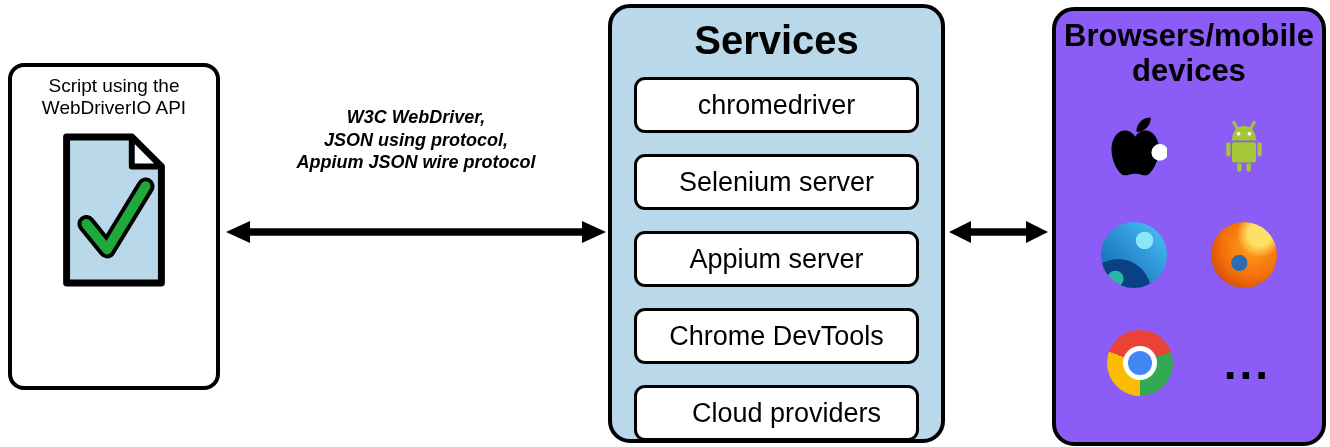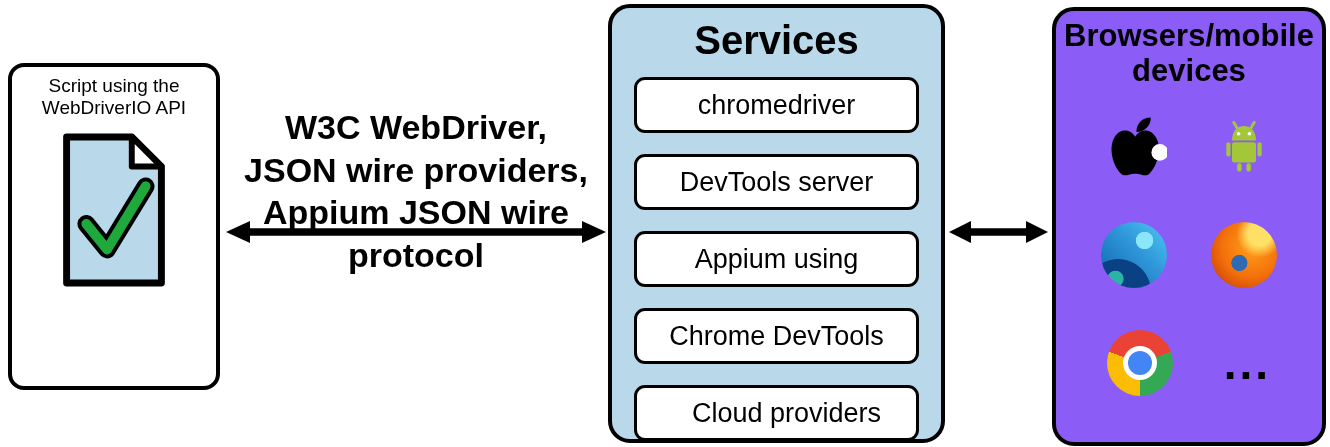--- a/index.html
+++ b/index.html
@@ -29,21 +29,21 @@
 
   
   .arrow { position:absolute; }
   .arrow-1 { left:224px; top:218px; }
   .arrow-2 { left:947px; top:218px; }
   .arrow svg { display:block; }
 
   .arrow-label {
     position:absolute; left:226px; top:106px; width:380px;
     text-align:center;
-    font-size:34px; font-weight:bold; 
+    font-size:18px; font-weight:bold; font-style:italic;
     line-height:1.25;
   }
 
   
   .services-panel {
     position:absolute; left:608px; top:4px;
     width:329px; height:431px;
     background:#b9d9eb;
     border:4px solid #000;
     border-radius:22px;
@@ -135,38 +135,38 @@
         <path d="M12 6 H78 L108 36 V154 H12 Z" fill="#b9d9eb" stroke="#000" stroke-width="7" stroke-linejoin="round"></path>
         <path d="M78 6 V36 H108 Z" fill="#ffffff" stroke="#000" stroke-width="6" stroke-linejoin="round"></path>
         <path d="M32 94 L53 120 L92 56" fill="none" stroke="#000" stroke-width="18" stroke-linecap="round" stroke-linejoin="round"></path>
         <path d="M32 94 L53 120 L92 56" fill="none" stroke="#1fa83c" stroke-width="10" stroke-linecap="round" stroke-linejoin="round"></path>
       </svg>
     </div>
   </div>
 
   <div class="arrow-label">
     <div>W3C WebDriver,</div>
-    <div>JSON wire providers,</div>
+    <div>JSON using protocol,</div>
     <div>Appium JSON wire protocol</div>
   </div>
 
   <div class="arrow arrow-1">
     <svg width="384" height="28" viewBox="0 0 384 28" aria-hidden="true">
       <line x1="20" y1="14" x2="364" y2="14" stroke="#000" stroke-width="7.5"></line>
       <polygon points="2,14 26,3 26,25" fill="#000"></polygon>
       <polygon points="382,14 358,3 358,25" fill="#000"></polygon>
     </svg>
   </div>
 
   <div class="services-panel">
     <div class="title">Services</div>
     <div class="service-list">
       <div class="service-item">chromedriver</div>
-      <div class="service-item">DevTools server</div>
-      <div class="service-item">Appium using</div>
+      <div class="service-item">Selenium server</div>
+      <div class="service-item">Appium server</div>
       <div class="service-item">Chrome DevTools</div>
       <div class="service-item">Cloud providers</div>
     </div>
   </div>
 
   <div class="arrow arrow-2">
     <svg width="103" height="28" viewBox="0 0 103 28" aria-hidden="true">
       <line x1="18" y1="14" x2="85" y2="14" stroke="#000" stroke-width="7.5"></line>
       <polygon points="2,14 24,3 24,25" fill="#000"></polygon>
       <polygon points="101,14 79,3 79,25" fill="#000"></polygon>

